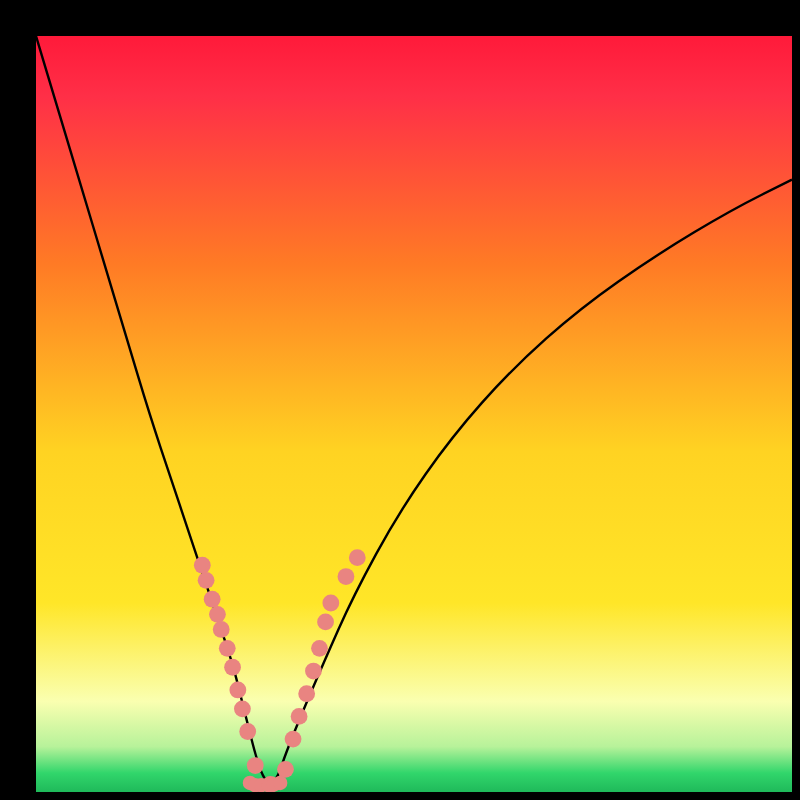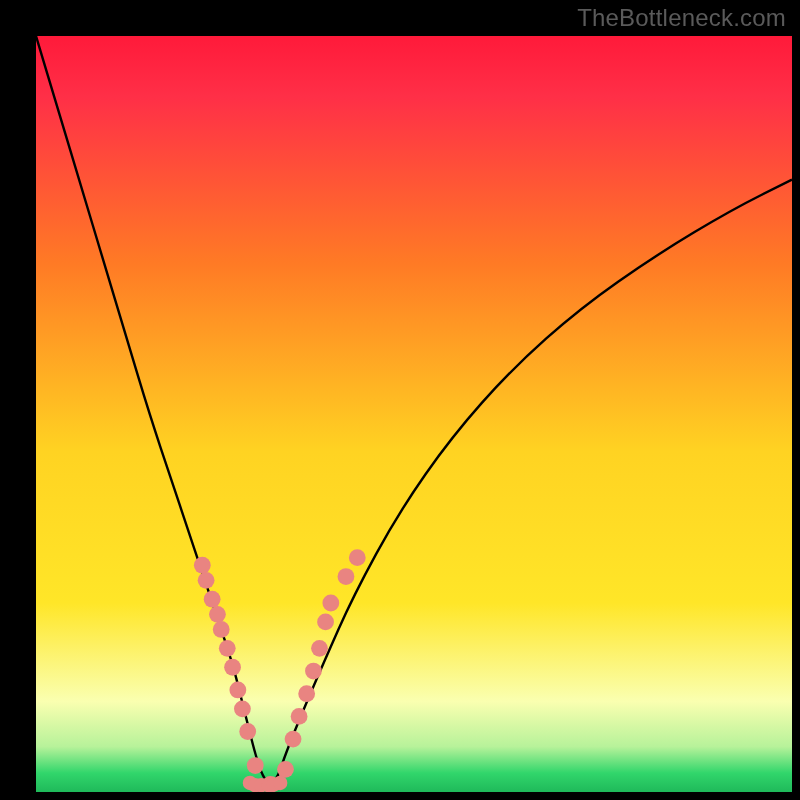--- a/index.html
+++ b/index.html
@@ -36,21 +36,20 @@
   svg {
     display: block;
     width: 756px;
     height: 756px;
   }
 </style>
 </head>
 <body>
 
 <div class="outer">
-  <div class="watermark">TheBottleneck.com</div>
 
   <div class="plot-wrap">
     <svg id="chart-svg" viewBox="0 0 756 756">
       <defs>
         <linearGradient id="bg-grad" x1="0" y1="0" x2="0" y2="1">
             <stop offset="0.00%" stop-color="#ff1a3a"></stop>
             <stop offset="8.00%" stop-color="#ff2f47"></stop>
             <stop offset="30.00%" stop-color="#ff7a25"></stop>
             <stop offset="55.00%" stop-color="#ffd322"></stop>
             <stop offset="75.00%" stop-color="#ffe628"></stop>

